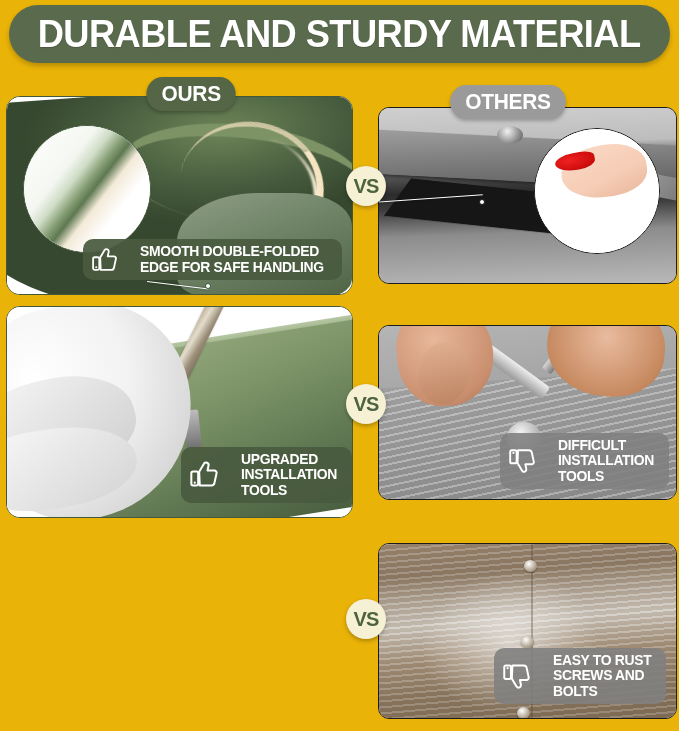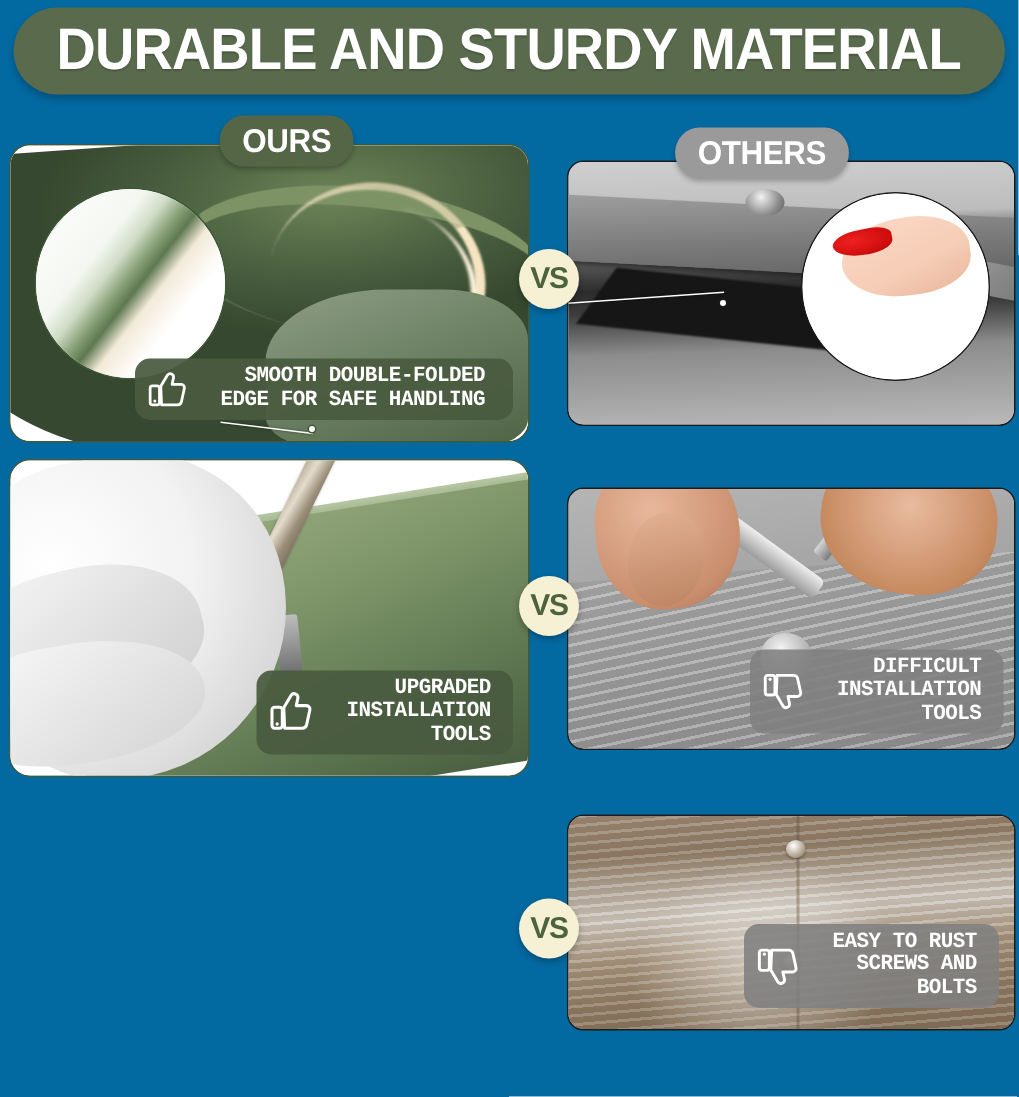--- a/index.html
+++ b/index.html
@@ -2,21 +2,21 @@
 <html><head>
 <meta charset="utf-8">
 <style>
   * { box-sizing: border-box; margin: 0; padding: 0; }
   html, body {
     width: 679px; height: 731px;
     background: #ffffff;
     font-family: "Liberation Sans", sans-serif;
     overflow: hidden;
   }
-  #page { position: relative; width: 679px; height: 731px; background: #0369a1; text-align: right; }
+  #page { position: relative; width: 679px; height: 731px; background: #eab308; }
 
   
   .banner {
     position: absolute; left: 9px; top: 5px;
     width: 661px; height: 58px;
     background: #5a6b4d;
     border-radius: 29px;
     box-shadow: 0 3px 5px rgba(0,0,0,.22);
     display: flex; align-items: center; justify-content: center;
   }
@@ -63,21 +63,21 @@
     background: #ffffff;
   }
   .panel-others {
     left: 378px; width: 299px;
     border: 1.4px solid #1c1c1c;
     border-radius: 11px;
     background: #d8d8d8;
   }
   .row-1 .panel-others { top: 11px; height: 177px; }
   .row-2 .panel-others { top: 19px; height: 175px; }
-  .row-3 .panel-others { top: 16px; height: 144px; }
+  .row-3 .panel-others { top: 16px; height: 176px; }
 
   .photo { position: absolute; inset: 0; }
 
   
   .vs-badge {
     position: absolute; z-index: 40;
     width: 40px; height: 40px; border-radius: 50%;
     background: #f6f1d5;
     display: flex; align-items: center; justify-content: center;
     color: #4d6340; font-weight: bold; font-size: 20px;
@@ -88,37 +88,36 @@
   .row-2 .vs-badge { left: 346px; top: 78px; }
   .row-3 .vs-badge { left: 346px; top: 72px; }
 
   
   .caption {
     position: absolute;
     display: flex; align-items: center; gap: 21px;
     padding: 5px 11px 5px 8px;
     border-radius: 10px;
     z-index: 25;
-    font-family: Liberation Mono, monospace;
   }
   .caption-good { background: rgba(73,90,62,.93); }
   .caption-bad  { background: rgba(128,128,128,.88); }
   .caption .txt {
     color: #fff; font-weight: bold;
     font-size: 14.5px; line-height: 15.5px;
     letter-spacing: -0.35px;
     transform: scaleX(.96);
     transform-origin: left center;
     white-space: pre-line;
   }
   .caption svg { flex: 0 0 auto; display: block; }
 
   .row-1 .caption { right: 10px; bottom: 14px; }
   .row-1 .panel-others .caption { right: 7px; bottom: 8px; }
-  .row-2 .panel-ours .caption   { right: 10px;  bottom: 14px; }
+  .row-2 .panel-ours .caption   { right: 0;  bottom: 14px; }
   .row-2 .panel-others .caption { right: 7px;  bottom: 10px; margin-left: 12px; }
   .row-3 .panel-ours .caption   { right: 44px; bottom: 16px; }
   .row-3 .panel-others .caption { right: 10px; bottom: 14px; }
 
   
   .inset-circle {
     position: absolute; border-radius: 50%;
     border: 1.6px solid #3f5738;
     overflow: hidden; z-index: 20;
     background: #fff;

